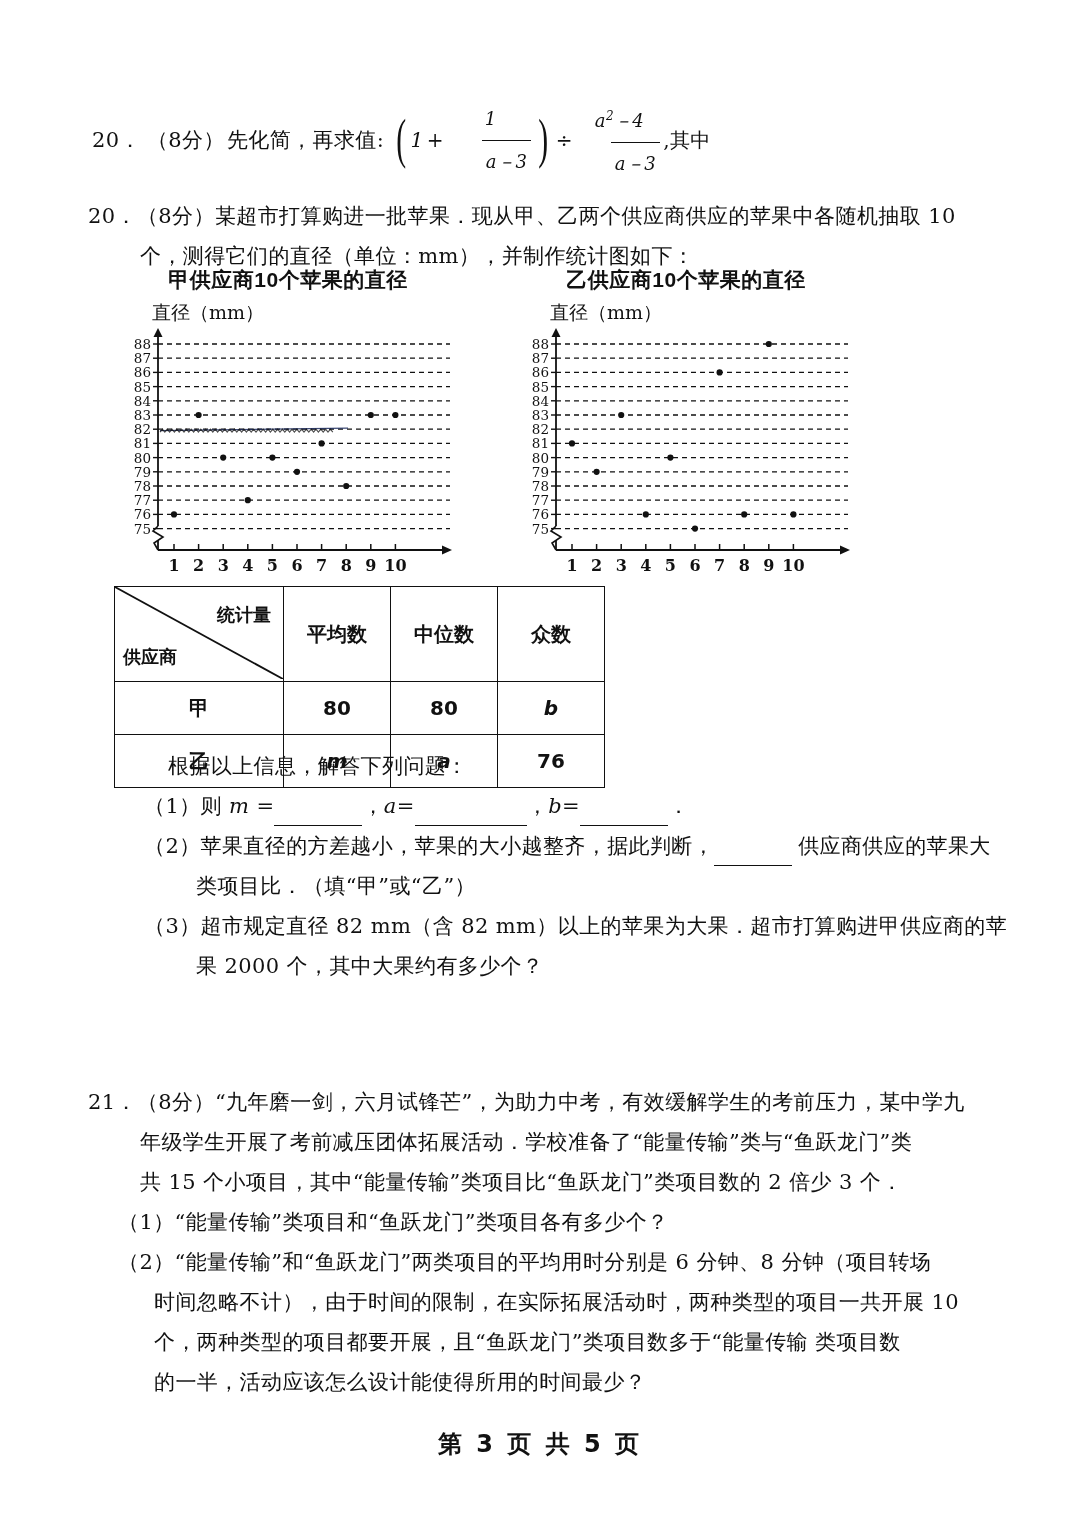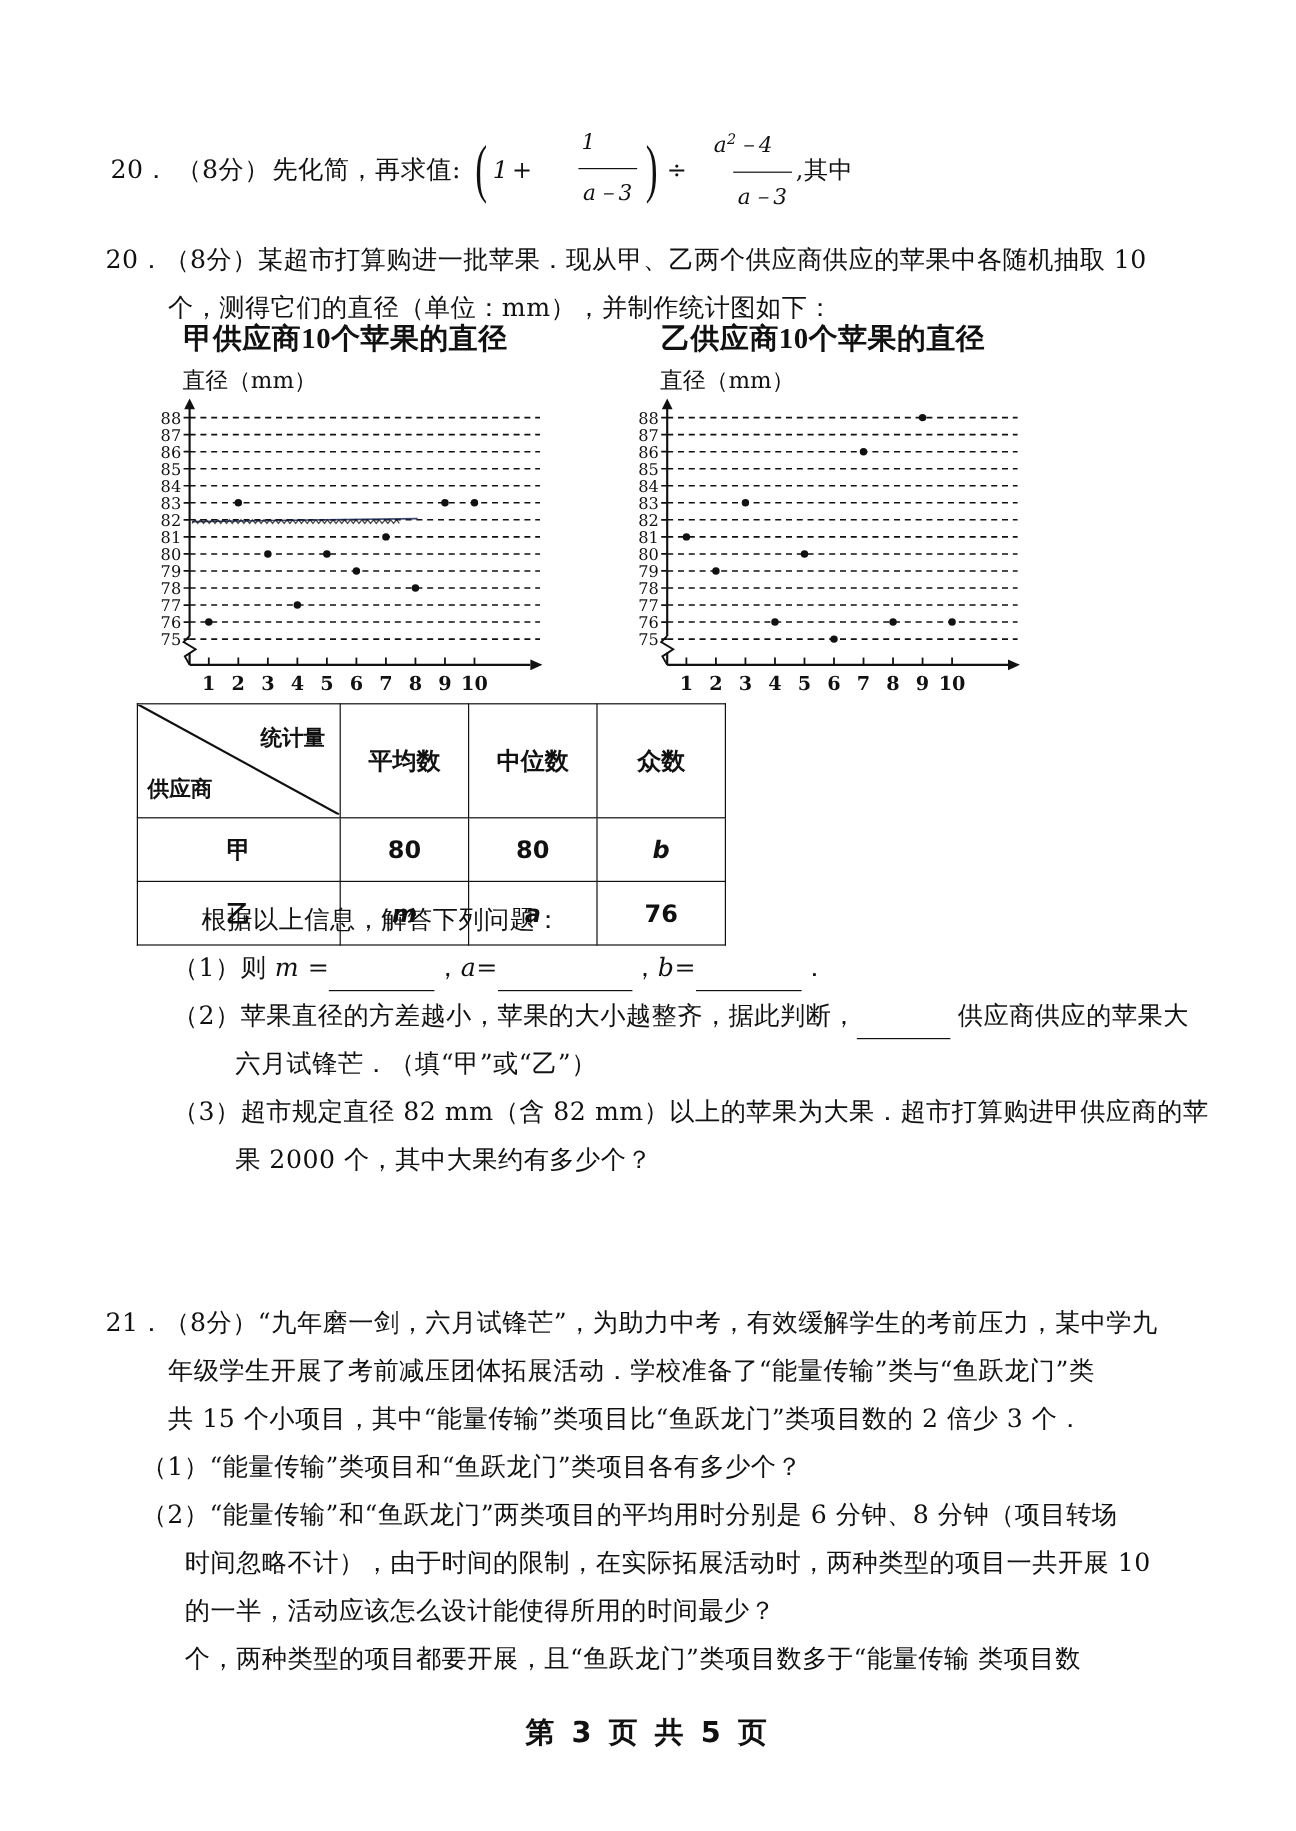--- a/index.html
+++ b/index.html
@@ -58,25 +58,25 @@
     font-size: 18px;
   }
   .frac .num { padding: 0 4px 1px 4px; }
   .frac .den { padding: 1px 4px 0 4px; border-top: 1.4px solid #111; margin-left: 32px; }
   .opsym { font-style: normal; margin: 0 3px; }
   .sup { font-size: 12px; vertical-align: super; font-style: italic; }
 
   
   .chart-wrap { position: absolute; }
   .chart-title {
-    font-size: 24px;
+    font-size: 21px;
     text-align: center;
     white-space: nowrap;
     letter-spacing: 0.5px;
-    font-family: Liberation Serif, serif;
+    font-family: Liberation Sans, sans-serif;
     font-weight: 700;
   }
   .axis-label {
     font-size: 19px;
     white-space: nowrap;
     font-family: "DejaVu Serif", "Liberation Serif", serif;
   }
   .chart-svg { display: block; }
 
   
@@ -385,34 +385,34 @@
   <div class="q-block" style="left:118px; top:746px; width:930px;margin-left:26px;">
     <div class="line" style="padding-left:24px;">根据以上信息，解答下列问题：</div>
 
     <div class="line">
       <span>（1）则 </span><span class="ital">m</span><span> =</span><span class="blank b-sm"></span><span>，</span><span class="ital">a</span><span>=</span><span class="blank b-md"></span><span>，</span><span class="ital">b</span><span>=</span><span class="blank b-sm"></span><span>．</span>
     </div>
 
     <div class="line">
       <span>（2）苹果直径的方差越小，苹果的大小越整齐，据此判断，</span><span class="blank b-lg"></span><span style="margin-left:6px;">供应商供应的苹果大</span>
     </div>
-    <div class="line indent">六月试锋芒．（填“甲”或“乙”）</div>
+    <div class="line indent">类项目比．（填“甲”或“乙”）</div>
 
     <div class="line">（3）超市规定直径 82 mm（含 82 mm）以上的苹果为大果．超市打算购进甲供应商的苹</div>
     <div class="line indent">果 2000 个，其中大果约有多少个？</div>
   </div>
 
   <div class="q-block" style="left:88px; top:1082px; width:950px;">
     <div class="line">
       <span>21．</span><span>（8分）</span><span>“九年磨一剑，六月试锋芒”，为助力中考，有效缓解学生的考前压力，某中学九</span>
     </div>
     <div class="line indent">年级学生开展了考前减压团体拓展活动．学校准备了“能量传输”类与“鱼跃龙门”类</div>
     <div class="line indent">共 15 个小项目，其中“能量传输”类项目比“鱼跃龙门”类项目数的 2 倍少 3 个．</div>
     <div class="line indent" style="padding-left:30px;">（1）“能量传输”类项目和“鱼跃龙门”类项目各有多少个？</div>
     <div class="line indent" style="padding-left:30px;">（2）“能量传输”和“鱼跃龙门”两类项目的平均用时分别是 6 分钟、8 分钟（项目转场</div>
     <div class="line indent" style="padding-left:66px;">时间忽略不计），由于时间的限制，在实际拓展活动时，两种类型的项目一共开展 10</div>
+    <div class="line indent" style="padding-left:66px;">个，两种类型的项目都要开展，且“鱼跃龙门”类项目数多于“能量传输  类项目数</div>
     <div class="line indent" style="padding-left:66px;">的一半，活动应该怎么设计能使得所用的时间最少？</div>
-    <div class="line indent" style="padding-left:66px;">个，两种类型的项目都要开展，且“鱼跃龙门”类项目数多于“能量传输  类项目数</div>
   </div>
 
   <div class="footer">第 3 页 共 5 页</div>
 
 </div>
 
 </body></html>

